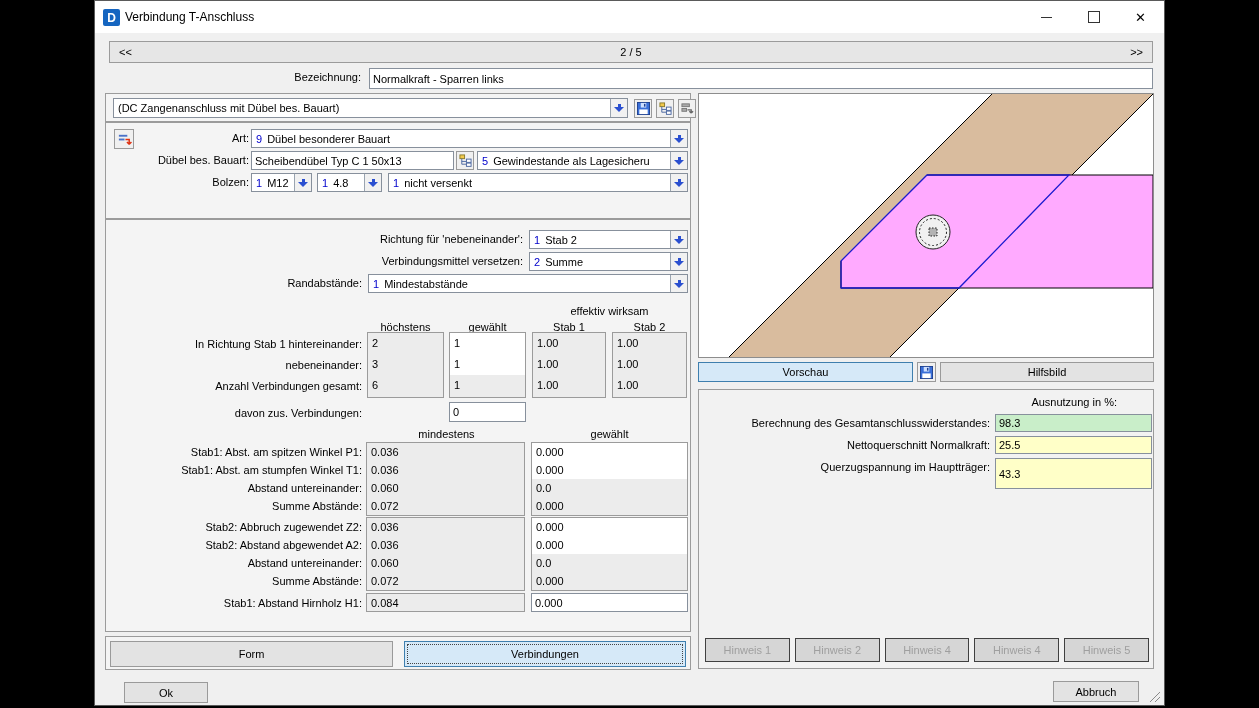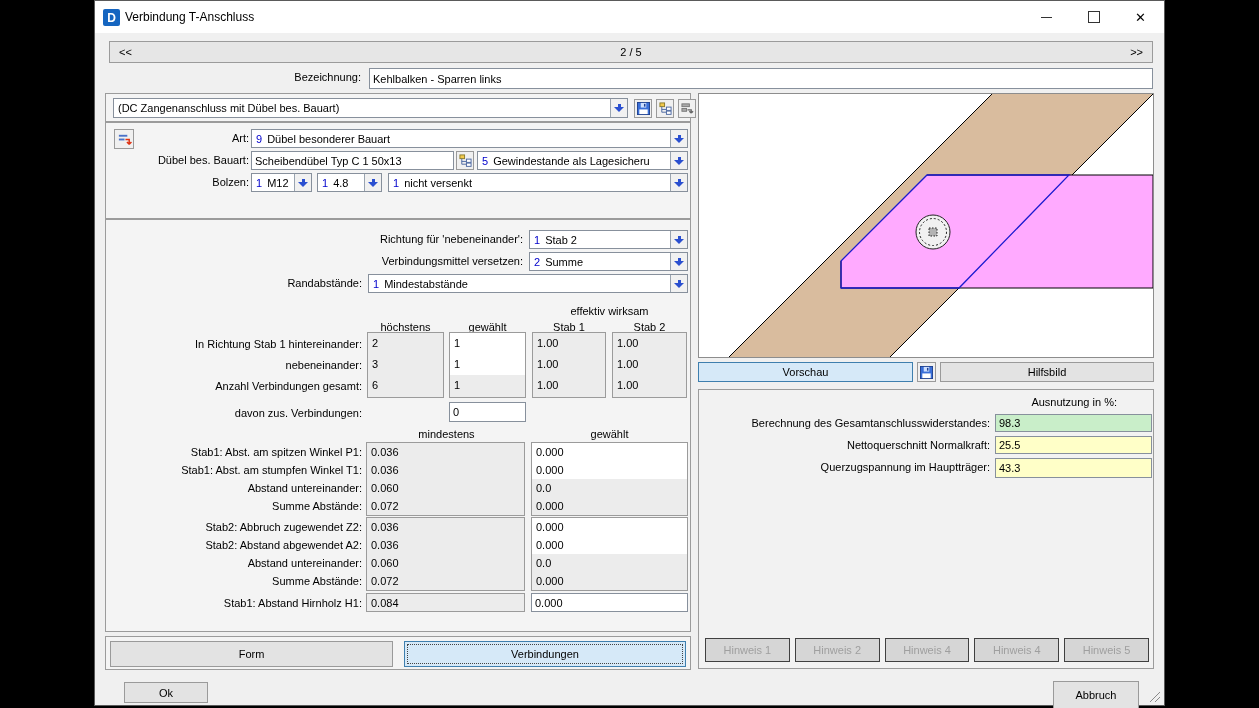--- a/index.html
+++ b/index.html
@@ -72,21 +72,21 @@
   </div>
 
   <div class="navbar">
     <span class="nav-pos">2 / 5</span>
     <span class="nav-prev">&lt;&lt;</span>
     <span class="nav-next">&gt;&gt;</span>
   </div>
 
   <div class="lbl" style="left:6px;top:67px;width:260px">Bezeichnung:</div>
   <div class="field" style="left:274px;top:67px;width:784px;height:21px">
-    <span>Kehlbalken - Sparren links</span>
+    <span>Normalkraft - Sparren links</span>
   </div>
 
   <div class="panel" style="left:10px;top:92px;width:586px;height:29px">
     <div class="field combo" style="left:7px;top:4px;width:515px;height:20px">
       <span class="cval" style="padding-left:4px">(DC Zangenanschluss mit Dübel bes. Bauart)</span>
       <span class="abtn">
           <span class="dar">
             <i class="st"></i>
             <i class="tr"></i>
           </span>
@@ -310,21 +310,21 @@
       <span>0.000</span>
     </div>
   </div>
 
   <div class="panel" style="left:10px;top:635px;width:586px;height:34px">
     <div class="btn" style="left:4px;top:4px;width:283px;height:26px">Form</div>
     <div class="btn blue fdot" style="left:298px;top:4px;width:282px;height:26px">Verbindungen</div>
   </div>
 
   <div class="btn" style="left:29px;top:681px;width:84px;height:21px">Ok</div>
-  <div class="btn" style="left:958px;top:680px;width:86px;height:28px">Abbruch</div>
+  <div class="btn" style="left:958px;top:680px;width:86px;height:21px">Abbruch</div>
   <svg class="grip" width="14" height="14" viewBox="0 0 14 14">
     <path d="M13 3 L3 13 M13 8 L8 13" stroke="#8a8a8a" fill="none"></path>
   </svg>
 
   <div class="preview">
     <svg width="454" height="263" viewBox="0 0 454 263">
       <polygon points="30,263 293,0 454,0 191,263" fill="#d9bc9e"></polygon>
       <line x1="30" y1="263" x2="293" y2="0" stroke="#000" stroke-width="1"></line>
       <line x1="191" y1="263" x2="454" y2="0" stroke="#000" stroke-width="1"></line>
       <polygon points="228,81 454,81 454,194 142,194 142,167" fill="#ffaaff" stroke="#000" stroke-width="1"></polygon>
@@ -352,21 +352,21 @@
     <div class="lbl" style="left:200px;top:5px;width:218px;line-height:15px">Ausnutzung in %:</div>
     <div class="lbl" style="left:5px;top:26px;width:286px;line-height:15px">Berechnung des Gesamtanschlusswiderstandes:</div>
     <div class="field" style="left:296px;top:24px;width:157px;height:18px;background:#c9eec9">
       <span>98.3</span>
     </div>
     <div class="lbl" style="left:5px;top:48px;width:286px;line-height:15px">Nettoquerschnitt Normalkraft:</div>
     <div class="field" style="left:296px;top:46px;width:157px;height:18px;background:#ffffc8">
       <span>25.5</span>
     </div>
     <div class="lbl" style="left:5px;top:70px;width:286px;line-height:15px">Querzugspannung im Hauptträger:</div>
-    <div class="field" style="left:296px;top:68px;width:157px;height:20px;background:#ffffc8">
+    <div class="field" style="left:296px;top:68px;width:157px;height:31px;background:#ffffc8">
       <span>43.3</span>
     </div>
     <div class="hinweise">
       <div class="hbtn">Hinweis 1</div>
       <div class="hbtn">Hinweis 2</div>
       <div class="hbtn">Hinweis 4</div>
       <div class="hbtn">Hinweis 4</div>
       <div class="hbtn">Hinweis 5</div>
     </div>
   </div>

